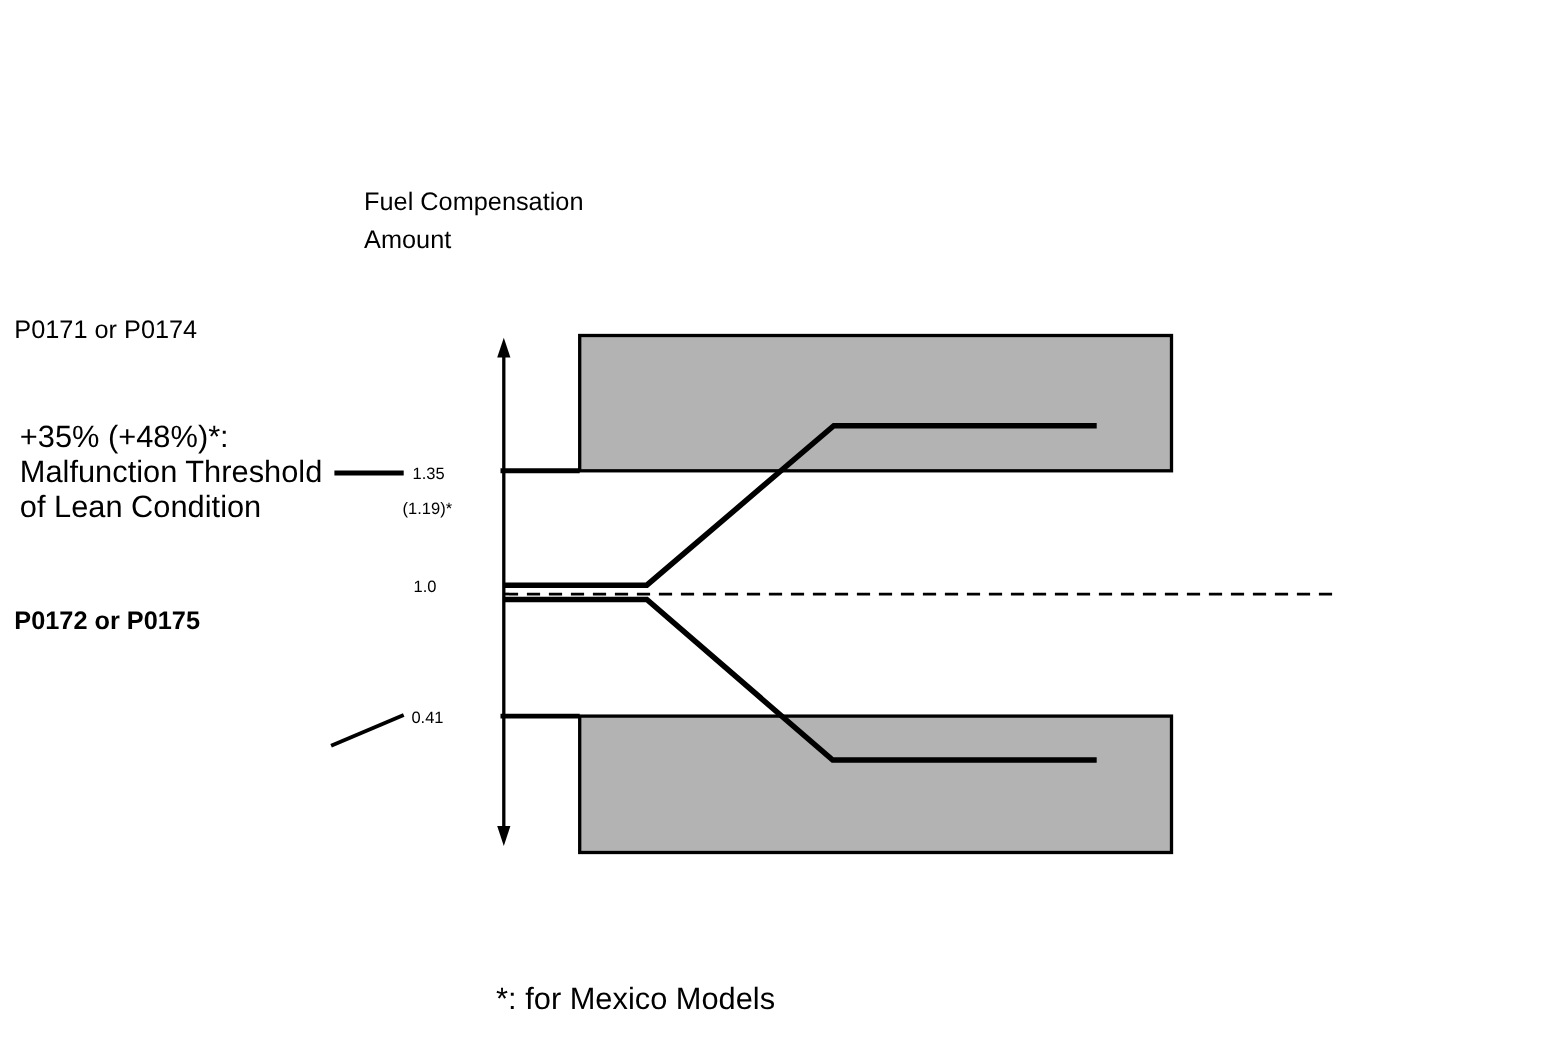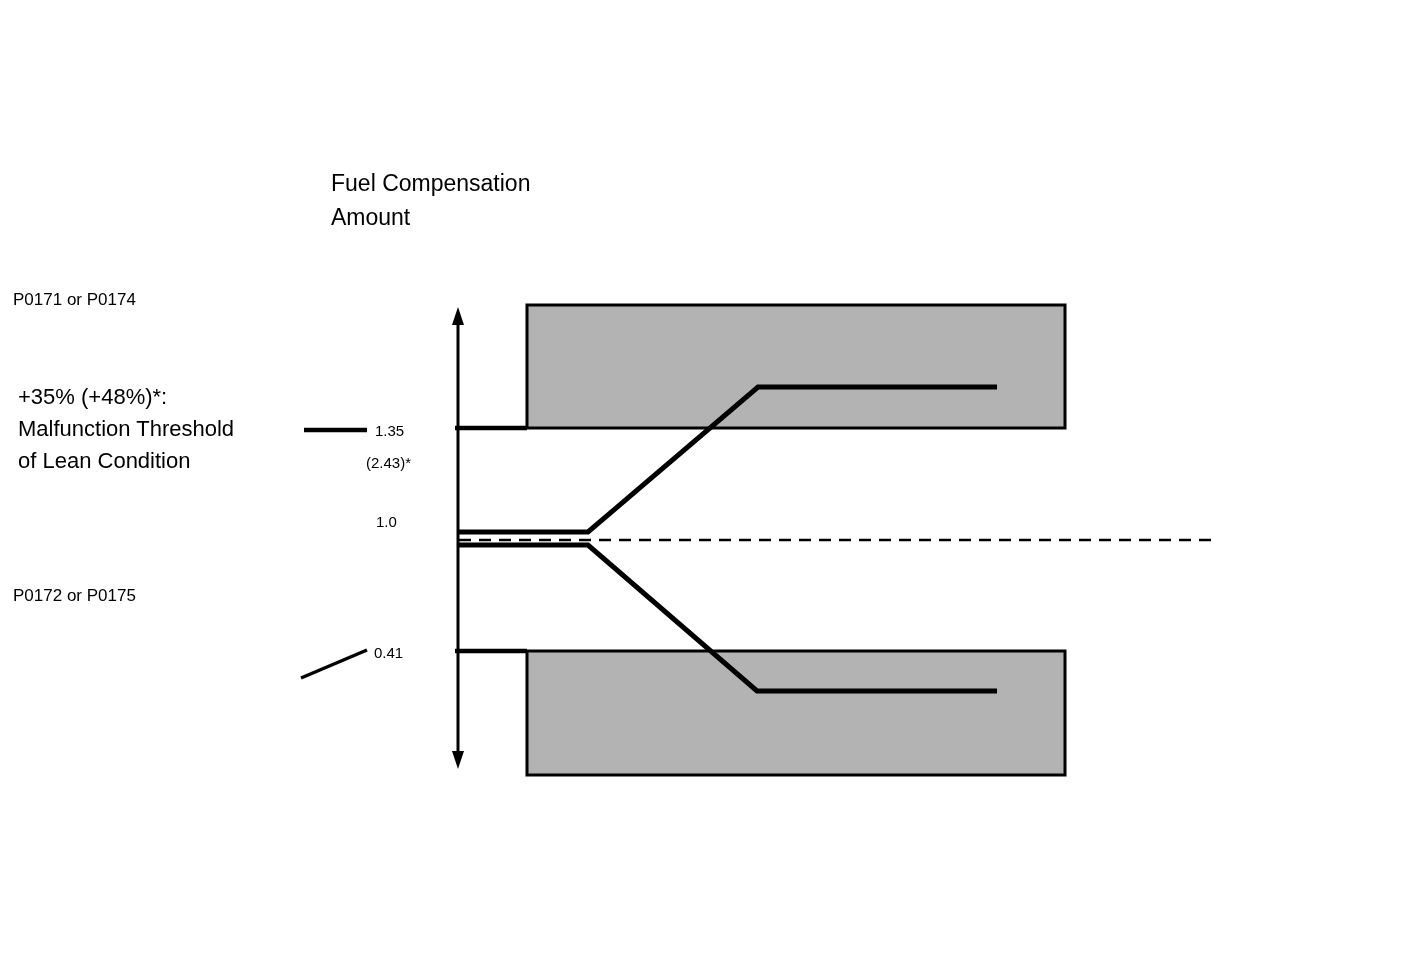--- a/index.html
+++ b/index.html
@@ -12,24 +12,24 @@
   .stage { position: relative; width: 1424px; height: 959px; overflow: hidden; background: var(--bg, #ffffff); margin-top: 40px; }
   .chart-svg { position: absolute; left: 0; top: 0; }
   .zone { fill: var(--zone, #b3b3b3); stroke: var(--ink, #000000); stroke-width: 3; }
   .ln  { stroke: var(--ink, #000000); }
   .w3  { stroke-width: 3; }
   .w35 { stroke-width: 3.5; }
   .w45 { stroke-width: 4.5; }
   .dashed { stroke-width: 2.5; stroke-dasharray: 12 8; }
   .pl  { stroke: var(--ink, #000000); fill: none; stroke-width: 5; }
   .blk { fill: var(--ink, #000000); }
-  .txt { position: absolute; white-space: pre-line; font-size: 22px; line-height: 32px; }
+  .txt { position: absolute; white-space: pre-line; font-size: 28px; line-height: 32px; }
   .num { font-size: 15px; line-height: 27px; }
   .title { font-size: 23px; line-height: 34px; }
-  .dtc { font-size: 17px; line-height: 27px; }
+  .dtc { font-size: 23px; line-height: 27px; }
   .marker { font-size: 19px; font-weight: bold; line-height: 22px; }
 </style>
 </head>
 <body>
 
 <div class="stage">
 
   <svg class="chart-svg" width="1424" height="959" viewBox="0 0 1424 959">
 
     <rect class="zone" x="527" y="265" width="538" height="123"></rect>
@@ -55,25 +55,26 @@
 Amount</div>
 
   <div class="txt dtc" style="left:13px; top:246px;">P0171 or P0174</div>
 
   <div class="txt" style="left:18px; top:341px;">+35% (+48%)*:
 Malfunction Threshold
 of Lean Condition</div>
 
   <div class="txt num" style="left:375px; top:377px;">1.35</div>
 
-  <div class="txt num" style="left:366px; top:409px;">(2.43)*</div>
+  <div class="txt num" style="left:366px; top:409px;">(1.19)*</div>
 
-  <div class="txt num" style="left:376px; top:468px;text-align:center;">1.0</div>
+  <div class="txt num" style="left:376px; top:480px;text-align:center;">1.0</div>
 
-  <div class="txt dtc" style="left:13px; top:542px;">P0172 or P0175</div>
+  <div class="txt dtc" style="left:13px; top:511px;font-weight:bold;">P0172 or P0175</div>
 
   <div class="txt num" style="left:374px; top:599px;">0.41</div>
 
 
+  <div class="txt" style="left:451px; top:852px;">*: for Mexico Models</div>
 
   <div class="txt marker" style="left:14px; top:928px;">Y</div>
 
 </div>
 
 </body></html>

